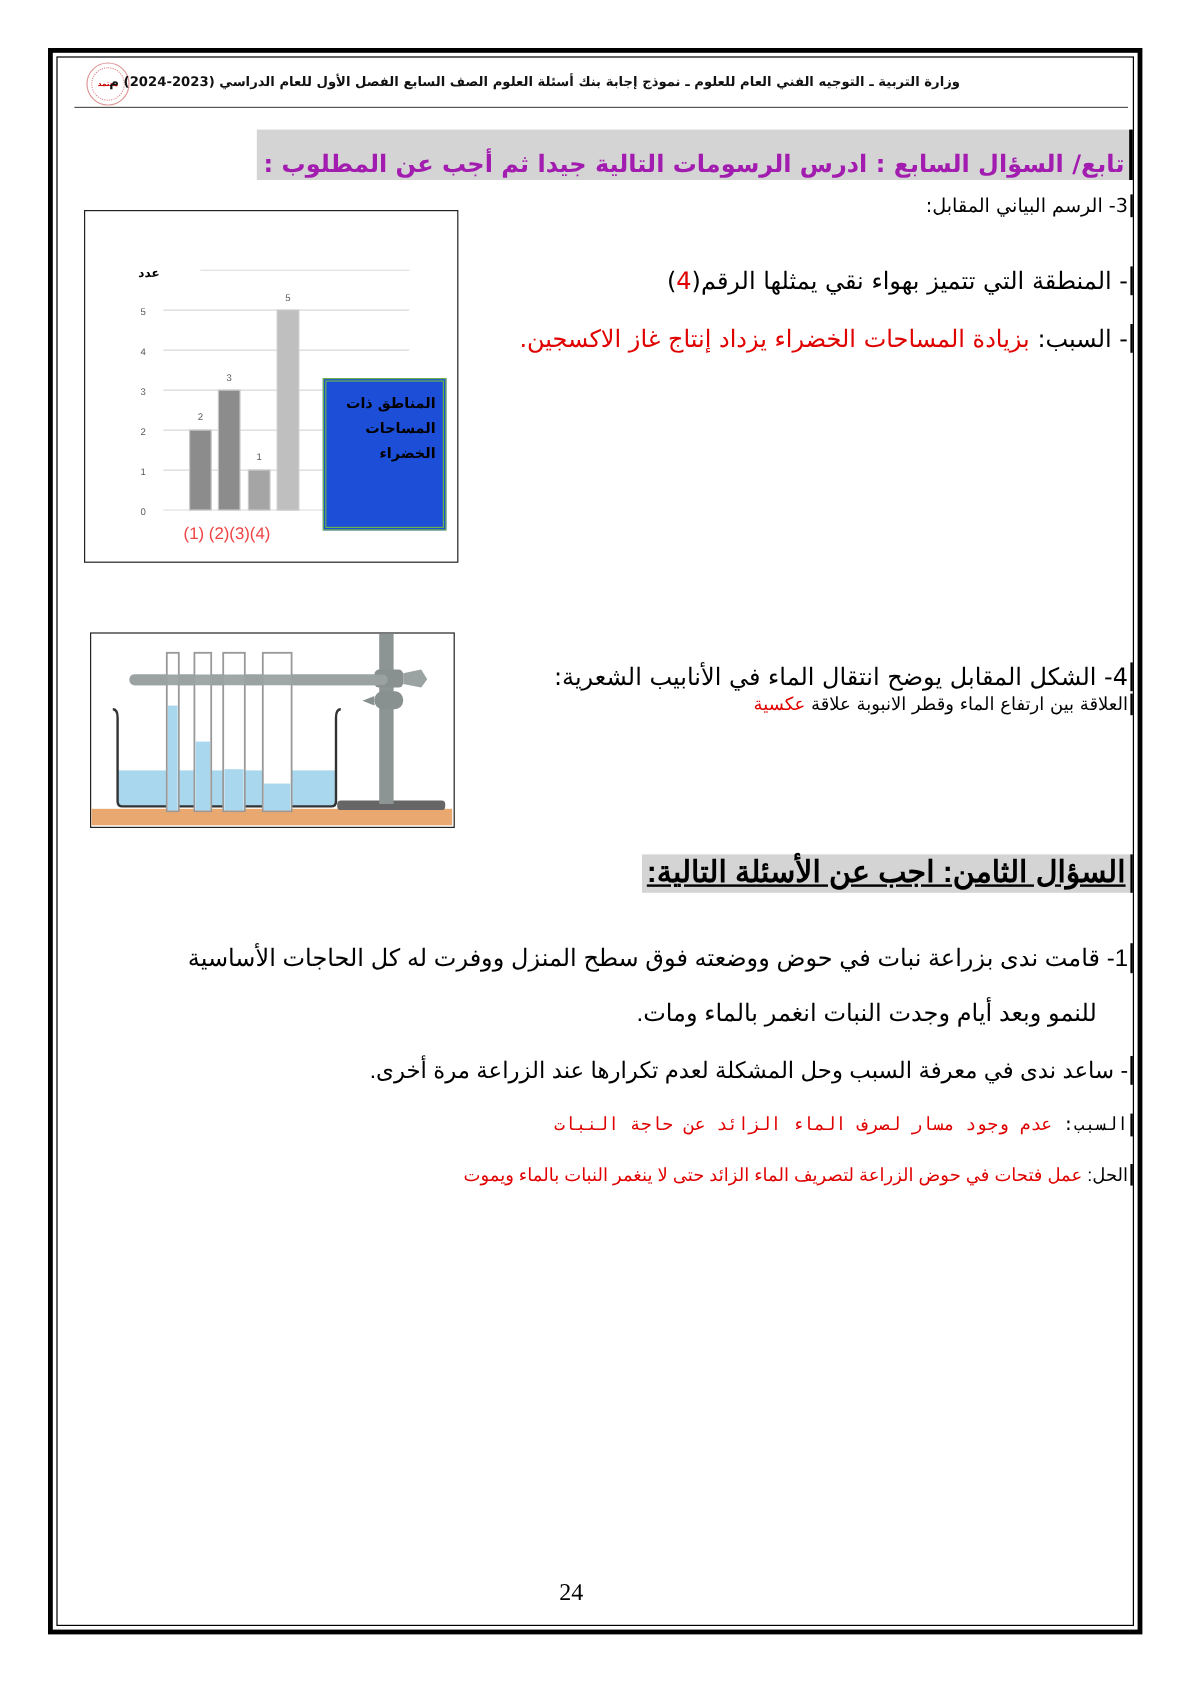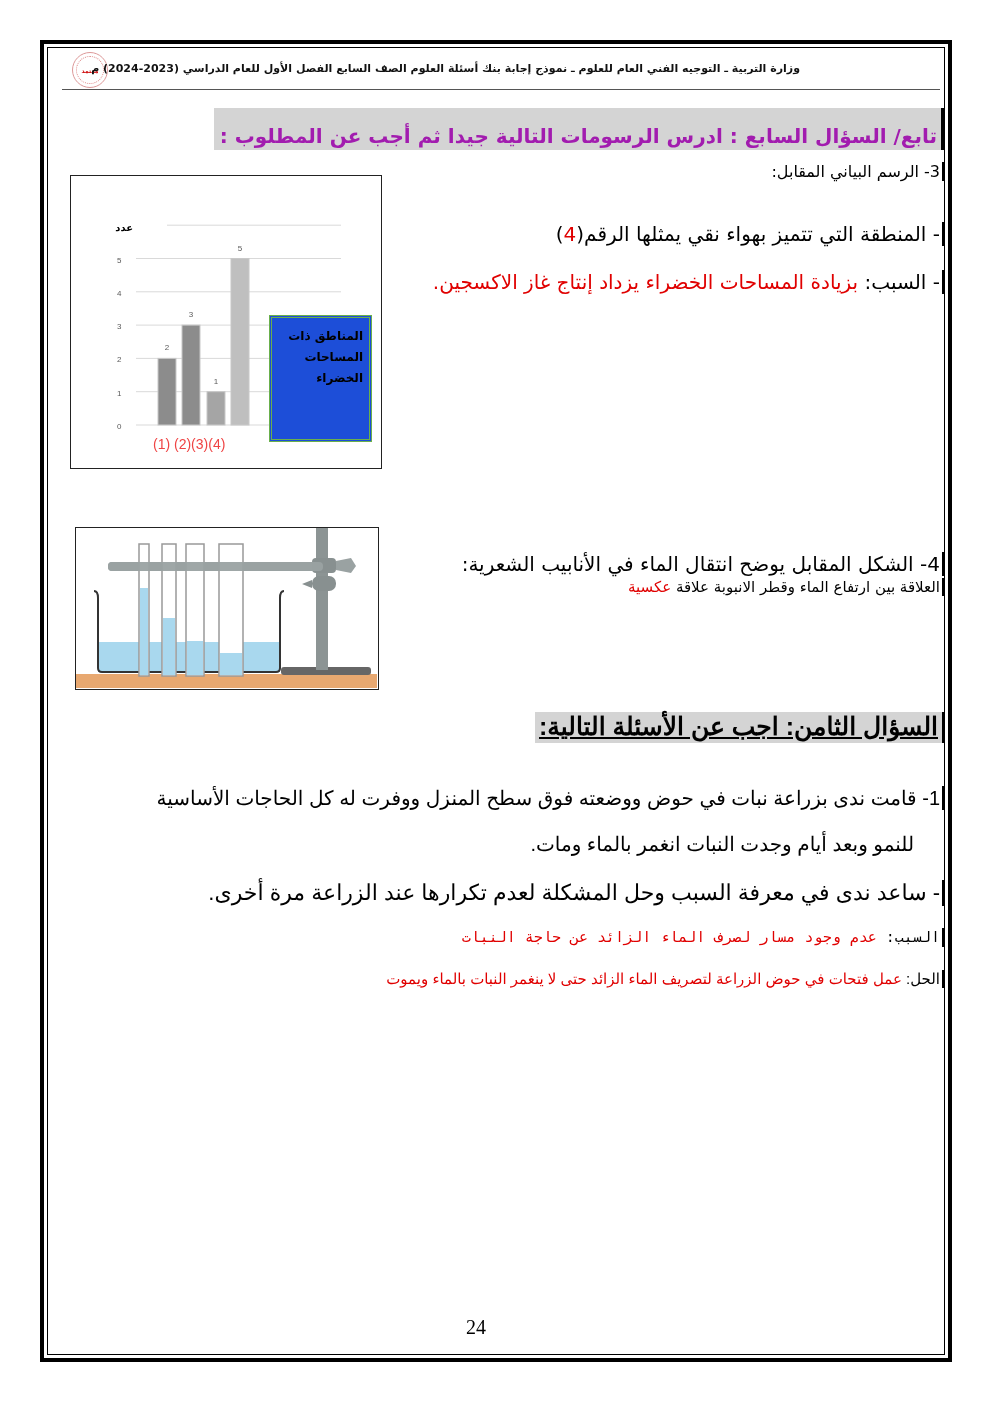--- a/index.html
+++ b/index.html
@@ -20,21 +20,21 @@
 
   .l-q3 { top: 162px; font-size: 16px; }
   .l-region { top: 222px; font-size: 20px; margin-left: 12px; }
   .l-reason { top: 270px; font-size: 20px; text-align: right; }
   .l-q4 { top: 524px; font-size: 20px; margin-top: 28px; }
   .l-relation { top: 578px; font-size: 15px; }
 
   .q8-title { position: absolute; right: 48px; top: 712px; background: #d4d4d4; padding: 0 4px 2px 4px; font-size: 25px; font-weight: bold; color: #000; white-space: nowrap; direction: rtl; border-right: 2px solid #000; font-family: "Liberation Sans", sans-serif; text-decoration: underline; }
   .l-q8-1 { top: 786px; font-size: 20px; font-family: "Liberation Sans", sans-serif; }
   .l-q8-1b { position: absolute; right: 78px; top: 832px; font-size: 20px; font-family: "Liberation Sans", sans-serif; white-space: nowrap; direction: rtl; }
-  .l-help { top: 880px; font-size: 22px; font-family: "Liberation Sans", sans-serif; }
+  .l-help { top: 880px; font-size: 19px; font-family: "Liberation Sans", sans-serif; }
   .l-cause { top: 928px; font-size: 15px; font-family: Liberation Mono, monospace; }
   .l-solution { top: 970px; font-size: 15px; font-family: "Liberation Sans", sans-serif; }
 
   .chart-box { position: absolute; left: 70px; top: 175px; width: 312px; height: 294px; border: 1.5px solid #222; box-sizing: border-box; background: #fff; }
   .legend-box { position: absolute; left: 198px; top: 139px; width: 103px; height: 127px; border: 3px double #6ab04c; box-sizing: border-box; background: #1d4ed8; padding: 8px 6px 0 0; text-align: right; direction: rtl; font-size: 12px; font-weight: bold; line-height: 21px; color: #000; }
   .legend-line { display: block; }
   .chart-cats { position: absolute; left: 82px; top: 260px; font-family: "Liberation Sans", sans-serif; font-size: 14px; color: #ef4444; white-space: nowrap; }
 
   .tube-box { position: absolute; left: 75px; top: 527px; width: 304px; height: 163px; border: 1.5px solid #222; box-sizing: border-box; background: #fff; overflow: hidden; }
 

